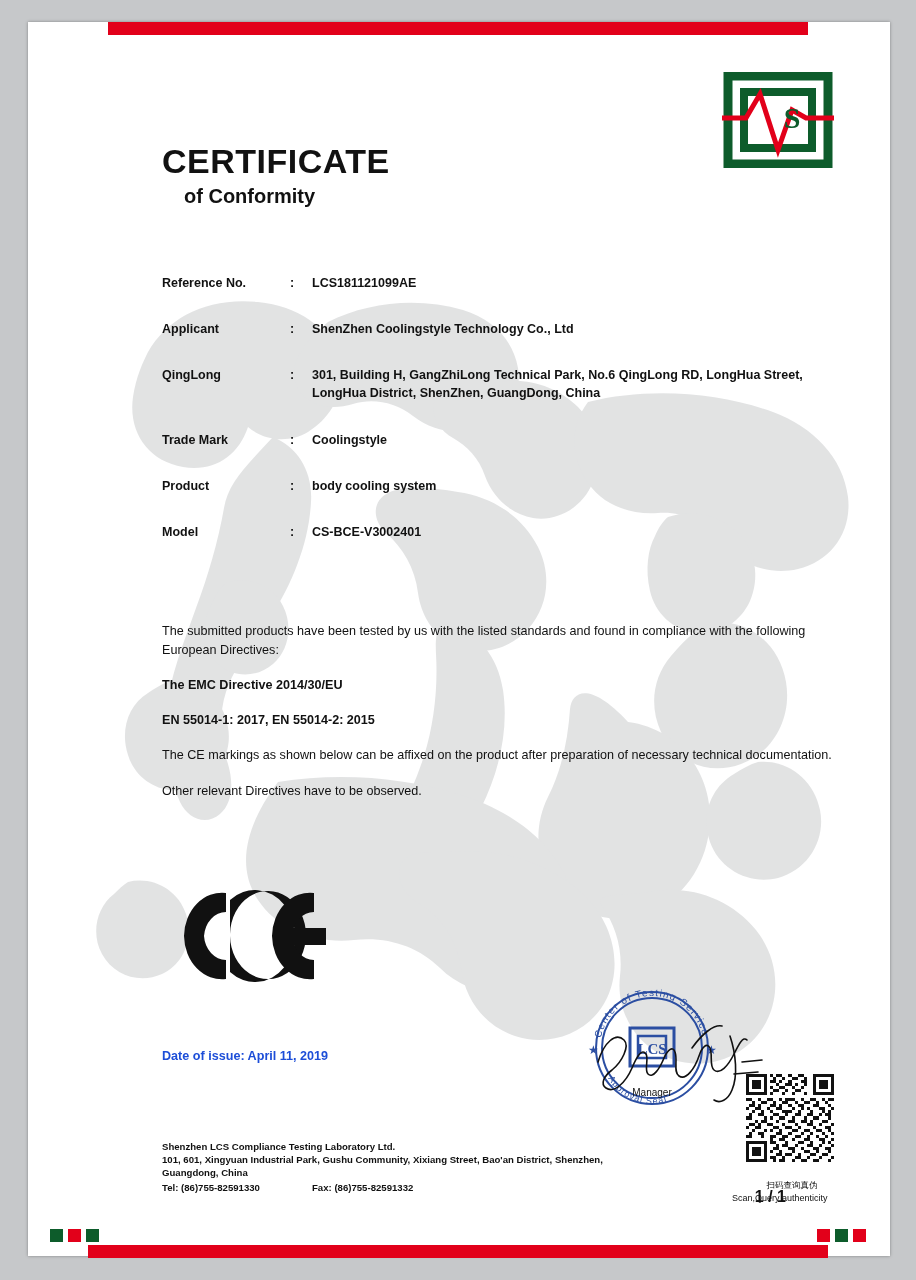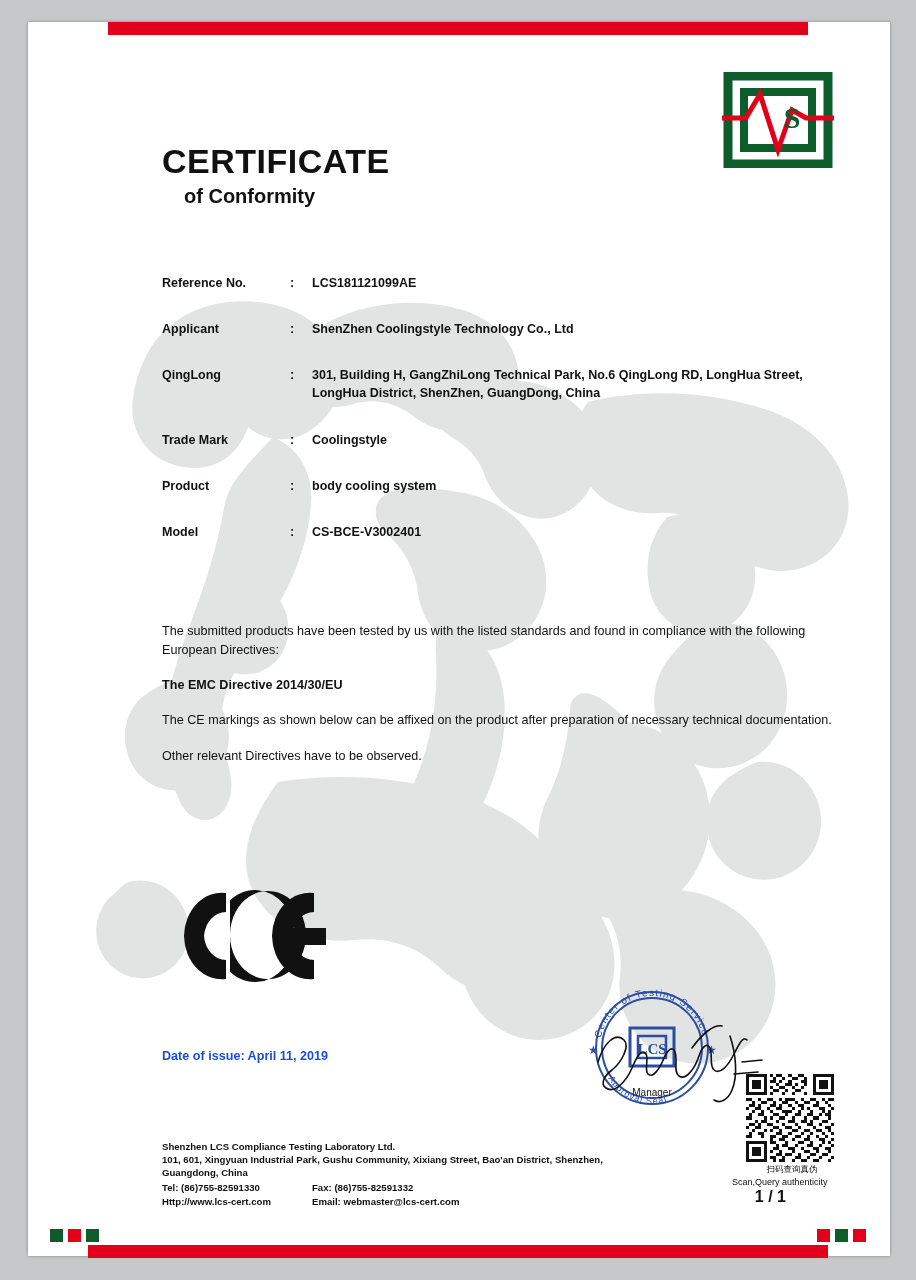--- a/index.html
+++ b/index.html
@@ -200,21 +200,21 @@
     text-align: center;
   }
   .qr {
     width: 88px;
     height: 88px;
     display: block;
   }
   .qr-cn {
     font-size: 8.5px;
     color: #111;
-    margin-top: 2px;
+    margin-top: 18px;
     font-family: "DejaVu Sans", sans-serif;
   }
   .qr-en {
     font-size: 9px;
     color: #111;
     margin-top: 1px;
     white-space: nowrap;
     position: relative;
     left: -14px;
   }
@@ -316,20 +316,21 @@
       <div class="field-row">
         <div class="field-label">Model</div>
         <div class="field-colon">:</div>
         <div class="field-value">CS-BCE-V3002401</div>
       </div>
     </div>
 
     <div class="body-text">
       <p class="p-normal">The submitted products have been tested by us with the listed standards and found in compliance with the following European Directives:</p>
       <p class="p-bold">The EMC Directive 2014/30/EU</p>
+      <p class="p-bold">EN 55014-1: 2017, EN 55014-2: 2015</p>
       <p class="p-normal">The CE markings as shown below can be affixed on the product after preparation of necessary technical documentation.</p>
       <p class="p-normal">Other relevant Directives have to be observed.</p>
     </div>
 
     <svg class="ce-mark" viewBox="0 0 180 92">
       <path d="M66 46 a38 44 0 1 0 0 -2 L66 10 a40 46 0 1 1 0 72 Z" fill="#111"></path>
       <path d="M20 46 A38 44 0 0 1 62 3 L62 22 A22 26 0 0 0 40 46 A22 26 0 0 0 62 70 L62 89 A38 44 0 0 1 20 46 Z" fill="#111"></path>
       <path d="M108 46 A38 44 0 0 1 150 3 L150 22 A22 26 0 0 0 128 46 A22 26 0 0 0 150 70 L150 89 A38 44 0 0 1 108 46 Z" fill="#111"></path>
       <rect x="128" y="38" width="34" height="17" fill="#111"></rect>
     </svg>
@@ -570,24 +571,20 @@
     </div>
 
     <div class="footer">
       <div>Shenzhen LCS Compliance Testing Laboratory Ltd.</div>
       <div>101, 601, Xingyuan Industrial Park, Gushu Community, Xixiang Street, Bao'an District, Shenzhen,</div>
       <div>Guangdong, China</div>
       <div class="footer-cols">
         <div class="footer-col-1">Tel: (86)755-82591330</div>
         <div class="footer-col-2">Fax: (86)755-82591332</div>
       </div>
-      <div class="footer-cols">
-        <div class="footer-col-1">Http://www.lcs-cert.com</div>
-        <div class="footer-col-2">Email: webmaster@lcs-cert.com</div>
-      </div>
     </div>
 
     <div class="page-num">1 / 1</div>
   </div>
 
   <div class="red-bar-top"></div>
   <div class="red-bar-bottom"></div>
 
   <div class="corner-marks cm-bl">
     <span class="sq cm-green"></span>

